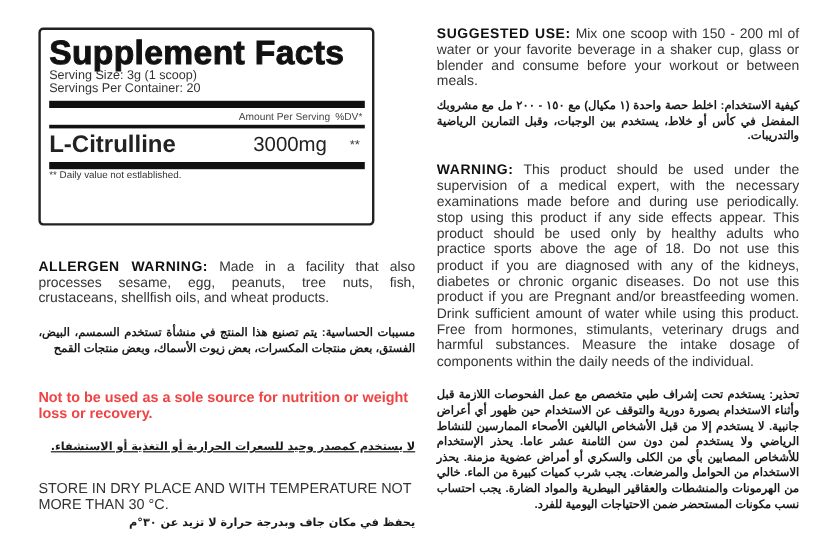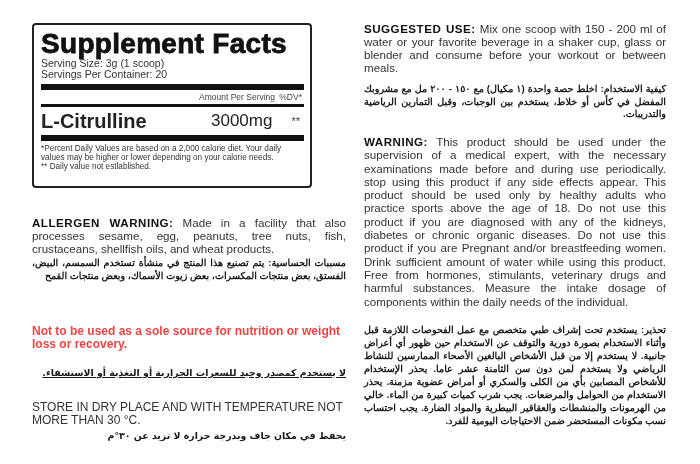--- a/index.html
+++ b/index.html
@@ -44,27 +44,26 @@
     <span class="amt">Amount Per Serving</span>
     <span class="dv">%DV*</span>
   </div>
   <div class="bar-mid"></div>
   <div class="ing-row">
     <span class="ing-name">L-Citrulline</span>
     <span class="ing-amt">3000mg</span>
     <span class="ing-dv">**</span>
   </div>
   <div class="bar-thick" style="margin-top:0"></div>
-  <div class="foot">*Percent Daily Values are based on a 2,000 calorie diet. Your daily values may be higher or lower depending on your calorie needs.</div>
   <div class="foot" style="margin-top:0">** Daily value not estlablished.</div>
 </div>
 
 <div class="left-col" style="top:216px;">
   <p class="en"><b>ALLERGEN WARNING:</b><span> Made in a facility that also processes sesame, egg, peanuts, tree nuts, fish, crustaceans, shellfish oils, and wheat products.</span></p>
-  <p class="ar" style="margin-top:2px;">مسببات الحساسية: يتم تصنيع هذا المنتج في منشأة تستخدم السمسم، البيض، الفستق، بعض منتجات المكسرات، بعض زيوت الأسماك، وبعض منتجات القمح</p>
+  <p class="ar" style="margin-top:17px;">مسببات الحساسية: يتم تصنيع هذا المنتج في منشأة تستخدم السمسم، البيض، الفستق، بعض منتجات المكسرات، بعض زيوت الأسماك، وبعض منتجات القمح</p>
 </div>
 
 <div class="left-col" style="top:325px;">
   <p class="bold-plain">Not to be used as a sole source for nutrition or weight loss or recovery.</p>
   <p class="ar-center" style="margin-top:16px; text-align:right;text-decoration:underline;">لا يستخدم كمصدر وحيد للسعرات الحرارية أو التغذية أو الاستشفاء.</p>
 </div>
 
 <div class="left-col" style="top:401px;">
   <p class="caps">STORE IN DRY PLACE AND WITH TEMPERATURE NOT MORE THAN 30 °C.</p>
   <p class="ar-center" style="margin-top:3px; text-align:right;">يحفظ في مكان جاف وبدرجة حرارة لا تزيد عن ٣٠°م</p>

